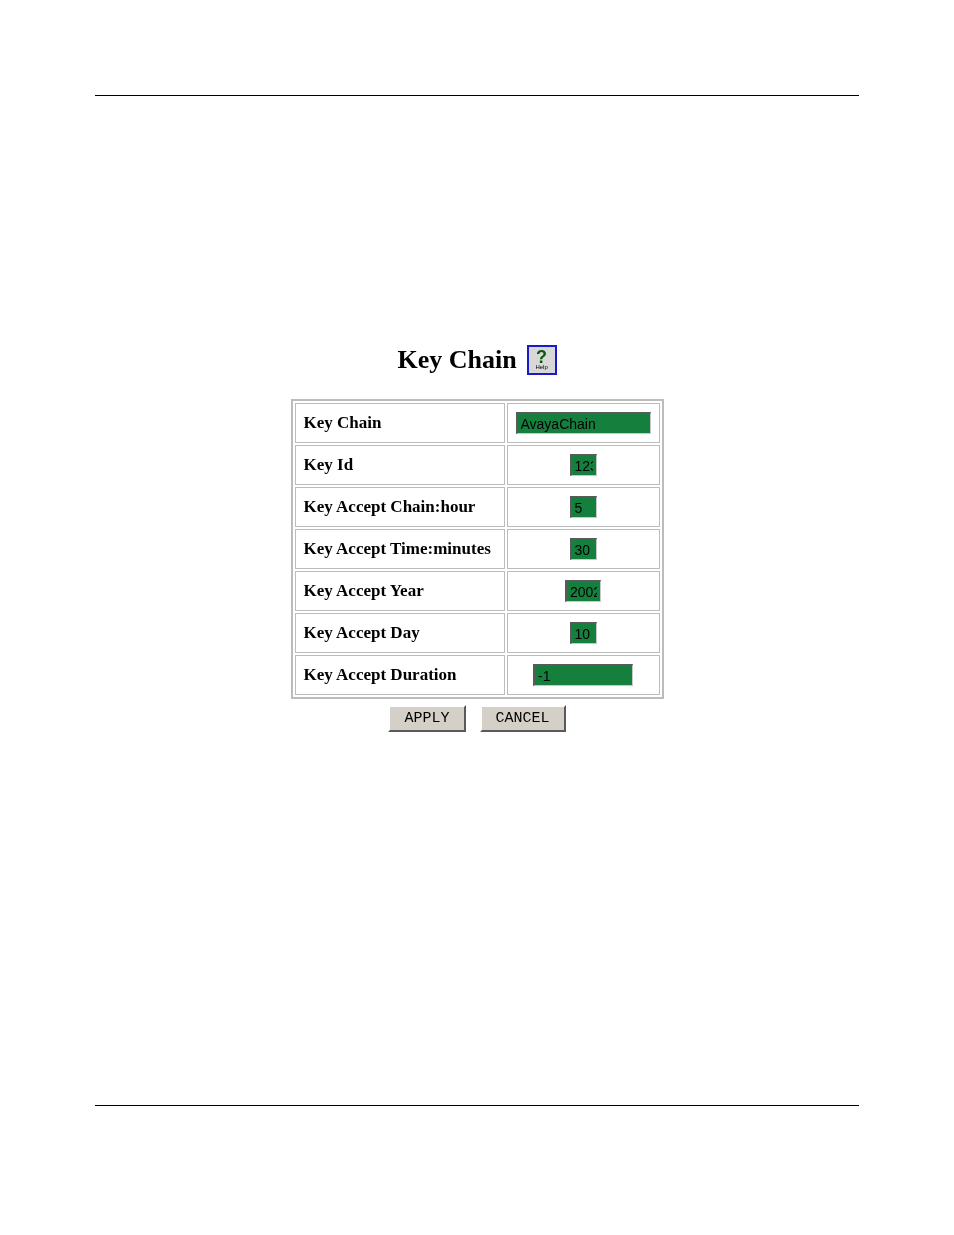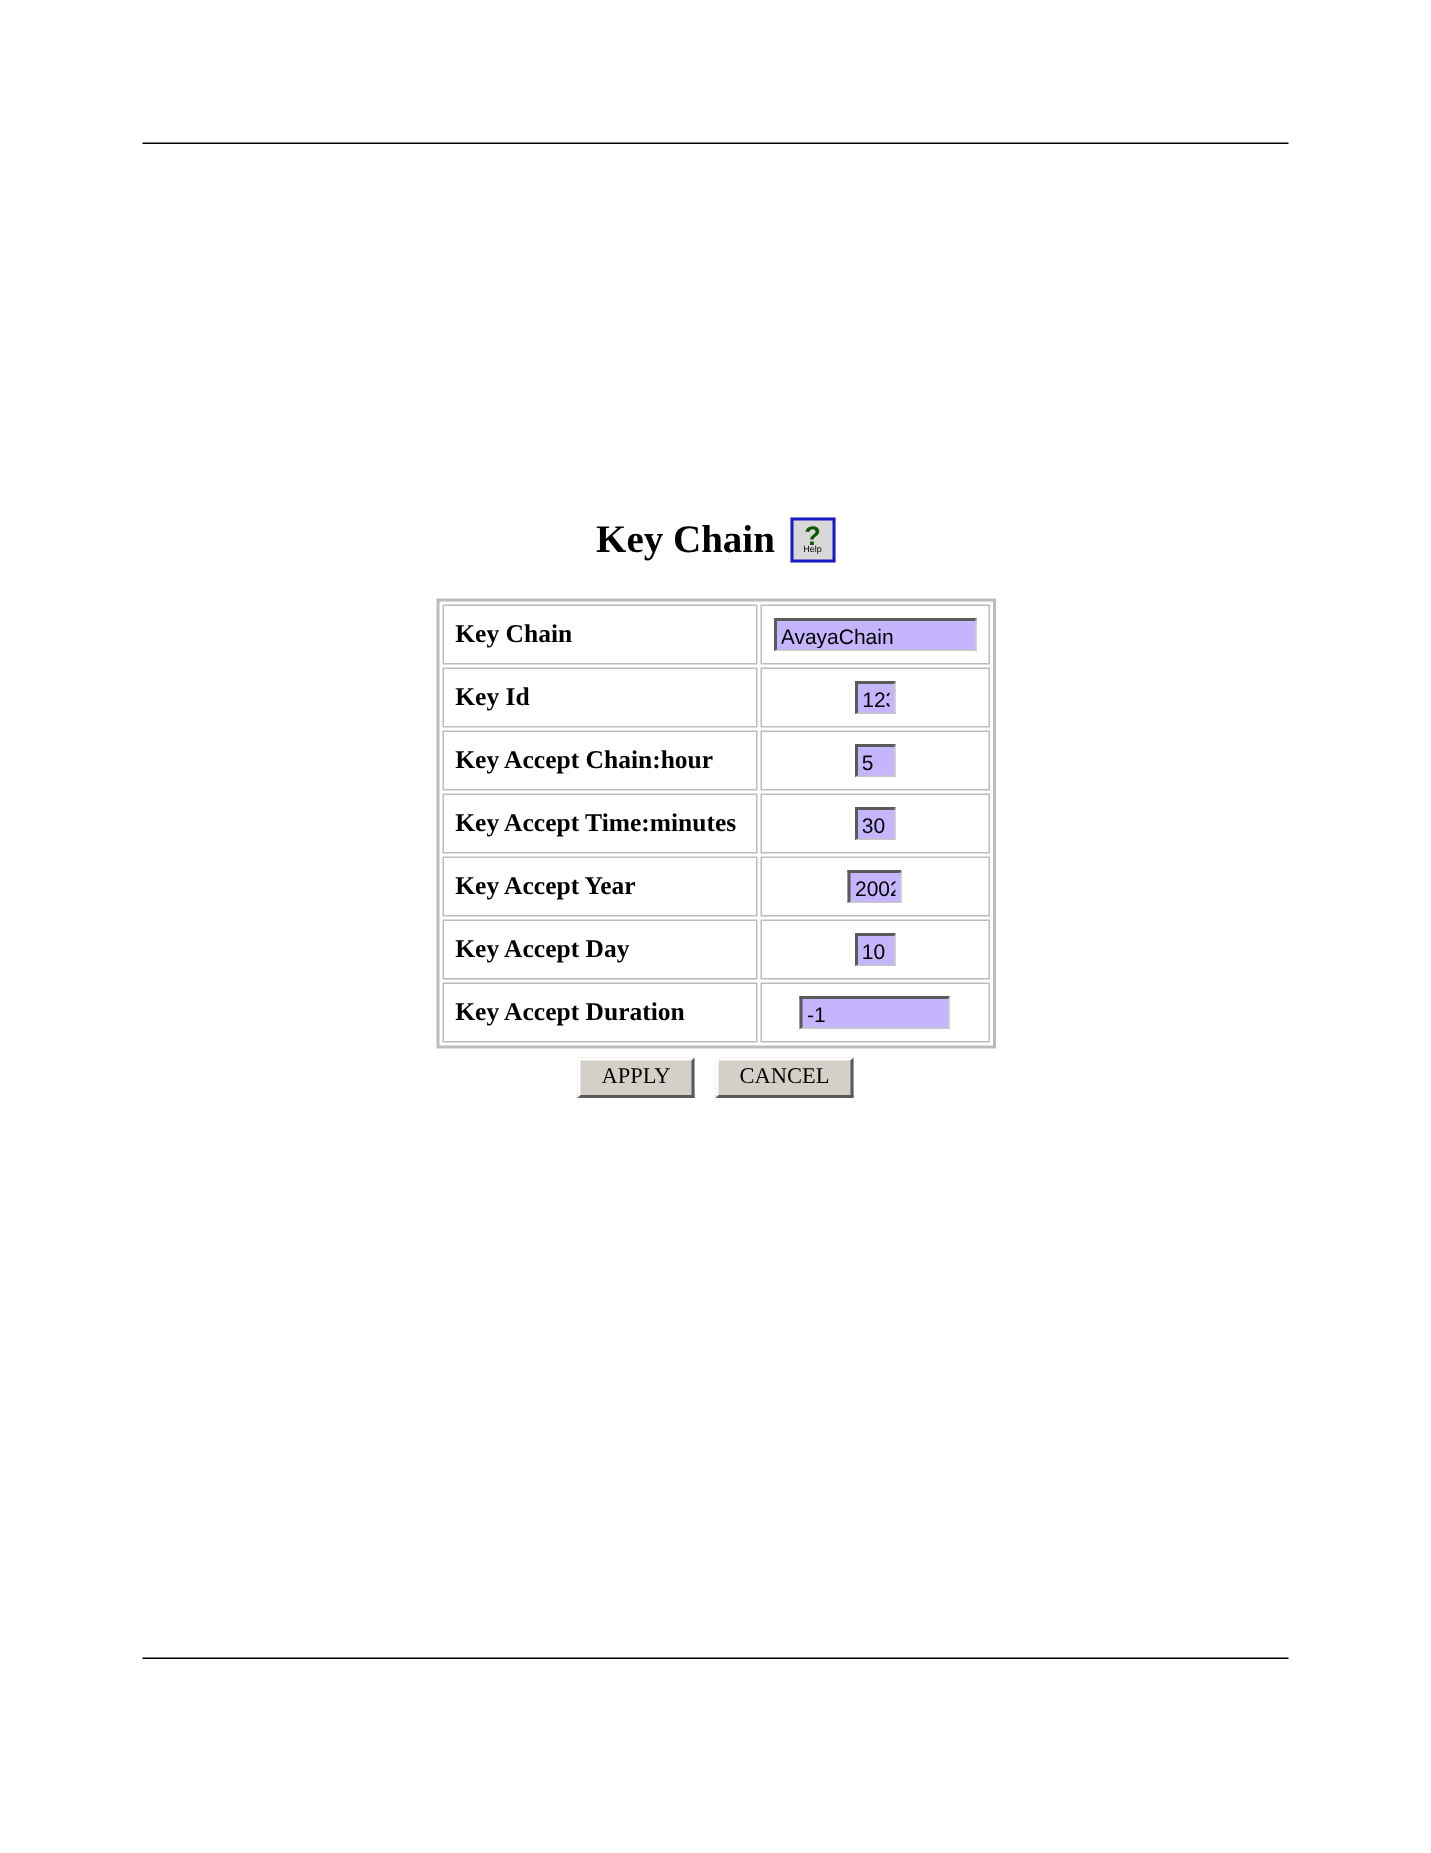--- a/index.html
+++ b/index.html
@@ -88,39 +88,39 @@
       text-align: left;
     }
     .form-table td.input-cell {
       width: 150px;
       text-align: center;
     }
     .text-input {
       font-family: Arial, sans-serif;
       font-size: 14px;
       color: #000;
-      background: #c4b5fd;
+      background: #15803d;
       border-top: 2px solid #5a5a5a;
       border-left: 2px solid #5a5a5a;
       border-right: 1px solid #c8c8c8;
       border-bottom: 1px solid #c8c8c8;
       padding: 2px 3px;
       height: 22px;
     }
     .w-wide { width: 135px; text-align: left; }
     .w-small { width: 27px; text-align: left; }
     .w-med { width: 36px; text-align: right; }
     .w-dur { width: 100px; text-align: left; }
     .button-row {
       display: flex;
       gap: 14px;
       margin-top: 6px;
     }
     .btn {
-      font-family: Liberation Serif, serif;
+      font-family: Liberation Mono, monospace;
       font-size: 15px;
       color: #000;
       background: #d4d0c8;
       border-top: 2px solid #fff;
       border-left: 2px solid #fff;
       border-right: 2px solid #5a5a5a;
       border-bottom: 2px solid #5a5a5a;
       padding: 3px 14px;
       cursor: pointer;
     }

